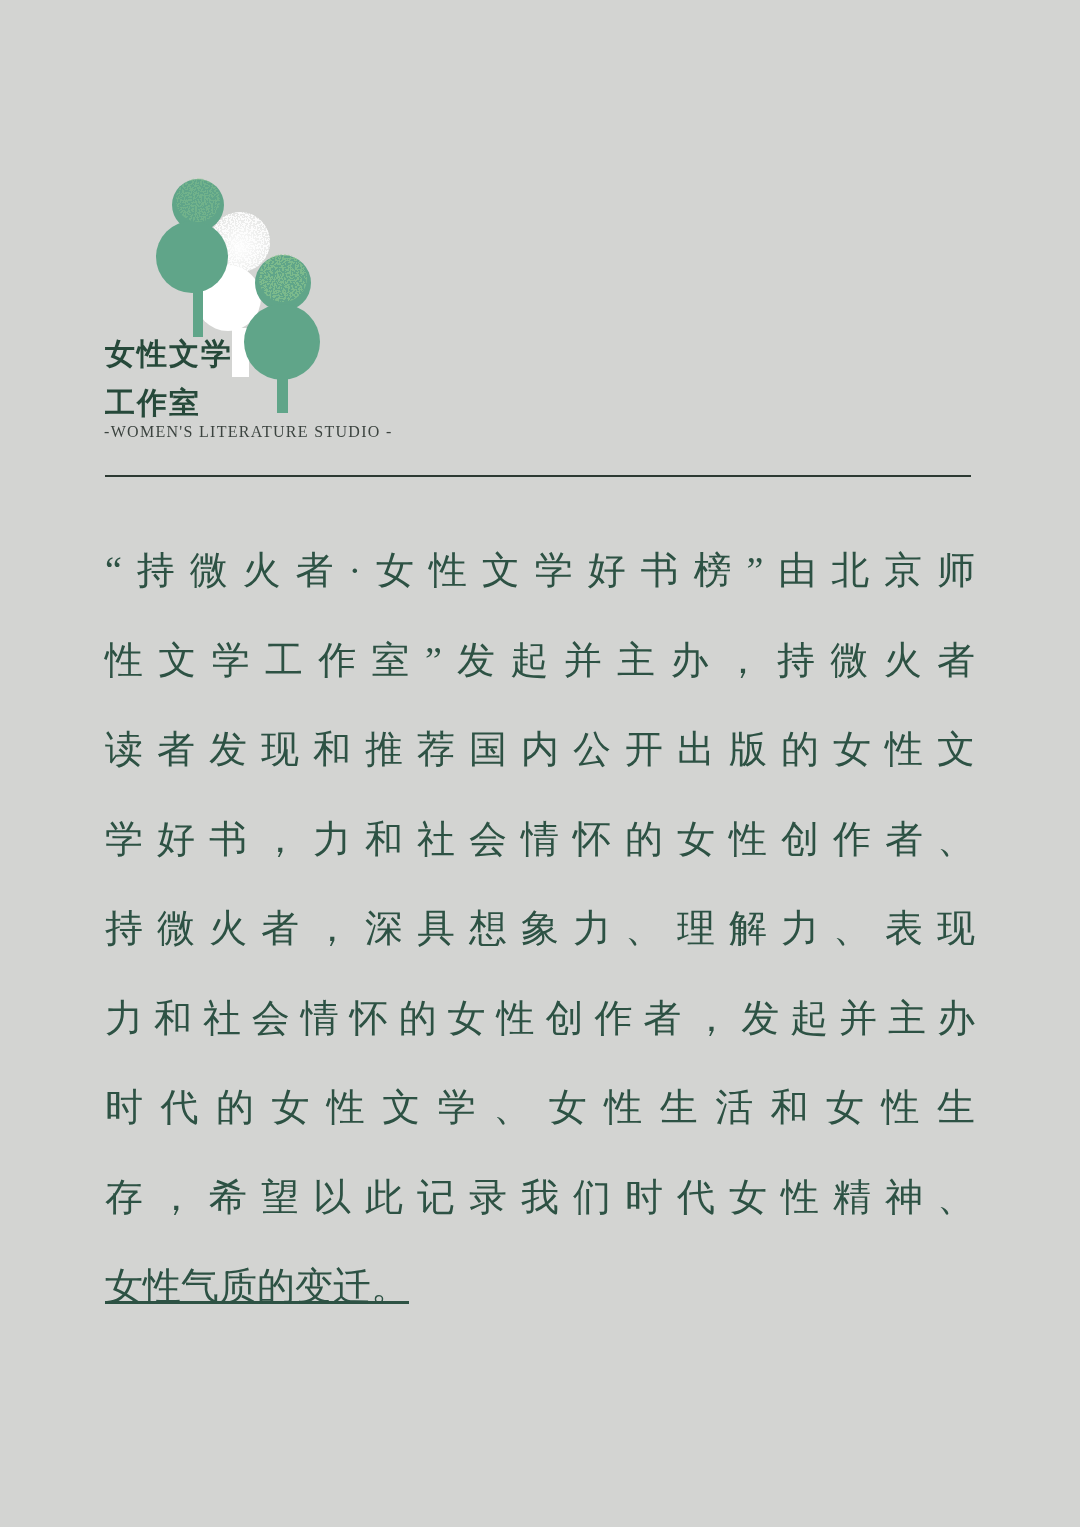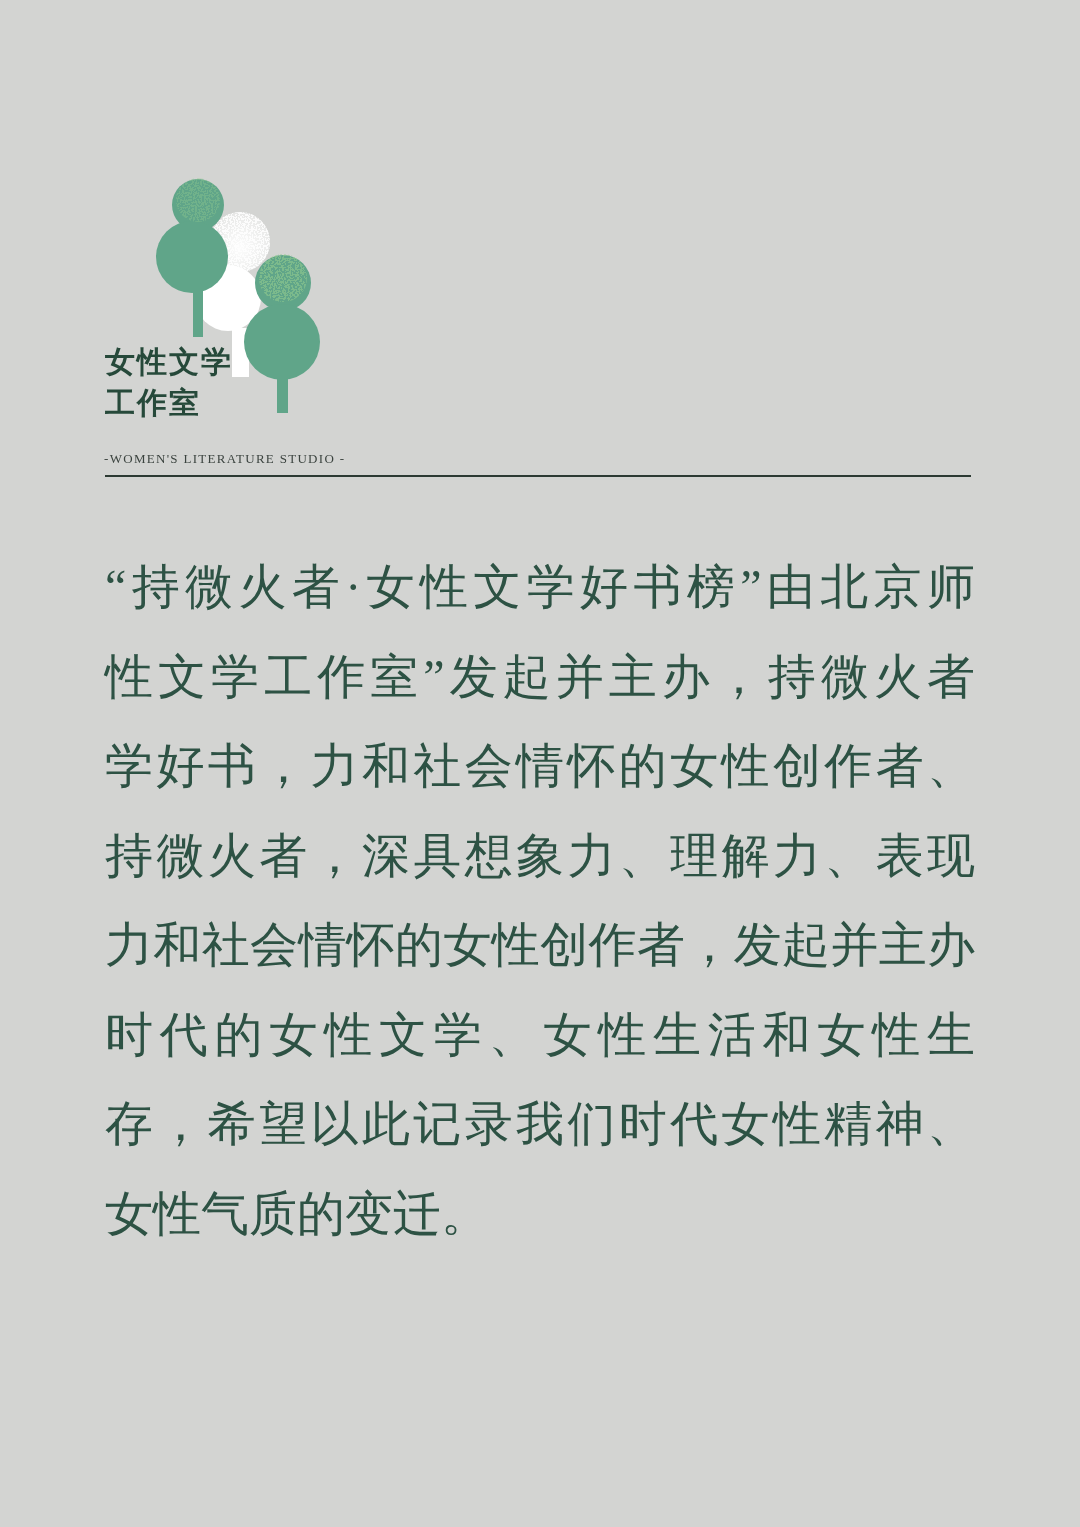--- a/index.html
+++ b/index.html
@@ -30,59 +30,59 @@
   .logo-title-1, .logo-title-2 {
     position: absolute;
     left: 105px;
     color: var(--logo-green, #26493a);
     font-weight: 700;
     font-size: 30px;
     letter-spacing: 2px;
     line-height: 1;
     white-space: nowrap;
   }
-  .logo-title-1 { top: 347px; }
+  .logo-title-1 { top: 339px; }
   .logo-title-2 { top: 388px; }
   .logo-tagline {
     position: absolute;
     left: 104px; top: 423px;
     color: var(--tagline-gray, #3b433f);
-    font-size: 13px;
+    font-size: 16px;
     letter-spacing: 1.3px;
     white-space: nowrap;
-    margin-top: 28px;
   }
 
   
   .divider {
     position: absolute;
     left: 105px; top: 475px;
     width: 866px; height: 2px;
     background: var(--divider, #2c3a33);
   }
 
   
   .article {
     position: absolute;
-    left: 105px; top: 542px;
+    left: 105px; top: 526px;
     width: 870px;
     color: var(--text-green, #2d5244);
-    font-size: 48px;
+    font-size: 38px;
   }
   .line {
     height: 89.5px;
     line-height: 89.5px;
     white-space: nowrap;
     text-align: justify;
     text-align-last: justify;
     text-justify: inter-ideograph;
   }
   .line.last {
     text-align: left;
     text-align-last: left;
+    text-decoration: underline;
   }
 </style>
 </head>
 <body>
 
 <div class="page">
 
   <div class="logo">
     <svg class="trees-svg" viewBox="0 0 180 270" xmlns="http://www.w3.org/2000/svg">
       <defs>
@@ -124,20 +124,21 @@
     <div class="logo-title-1">女性文学</div>
     <div class="logo-title-2">工作室</div>
     <div class="logo-tagline">-WOMEN'S LITERATURE STUDIO -</div>
   </div>
 
   <div class="divider"></div>
 
   <div class="article">
     <div class="line">“持微火者·女性文学好书榜”由北京师</div>
     <div class="line">性文学工作室”发起并主办，持微火者</div>
+    <div class="line">读者发现和推荐国内公开出版的女性文</div>
     <div class="line">学好书，力和社会情怀的女性创作者、</div>
     <div class="line">持微火者，深具想象力、理解力、表现</div>
     <div class="line">力和社会情怀的女性创作者，发起并主办</div>
     <div class="line">时代的女性文学、女性生活和女性生</div>
     <div class="line">存，希望以此记录我们时代女性精神、</div>
     <div class="line last">女性气质的变迁。</div>
   </div>
 
 </div>
 

